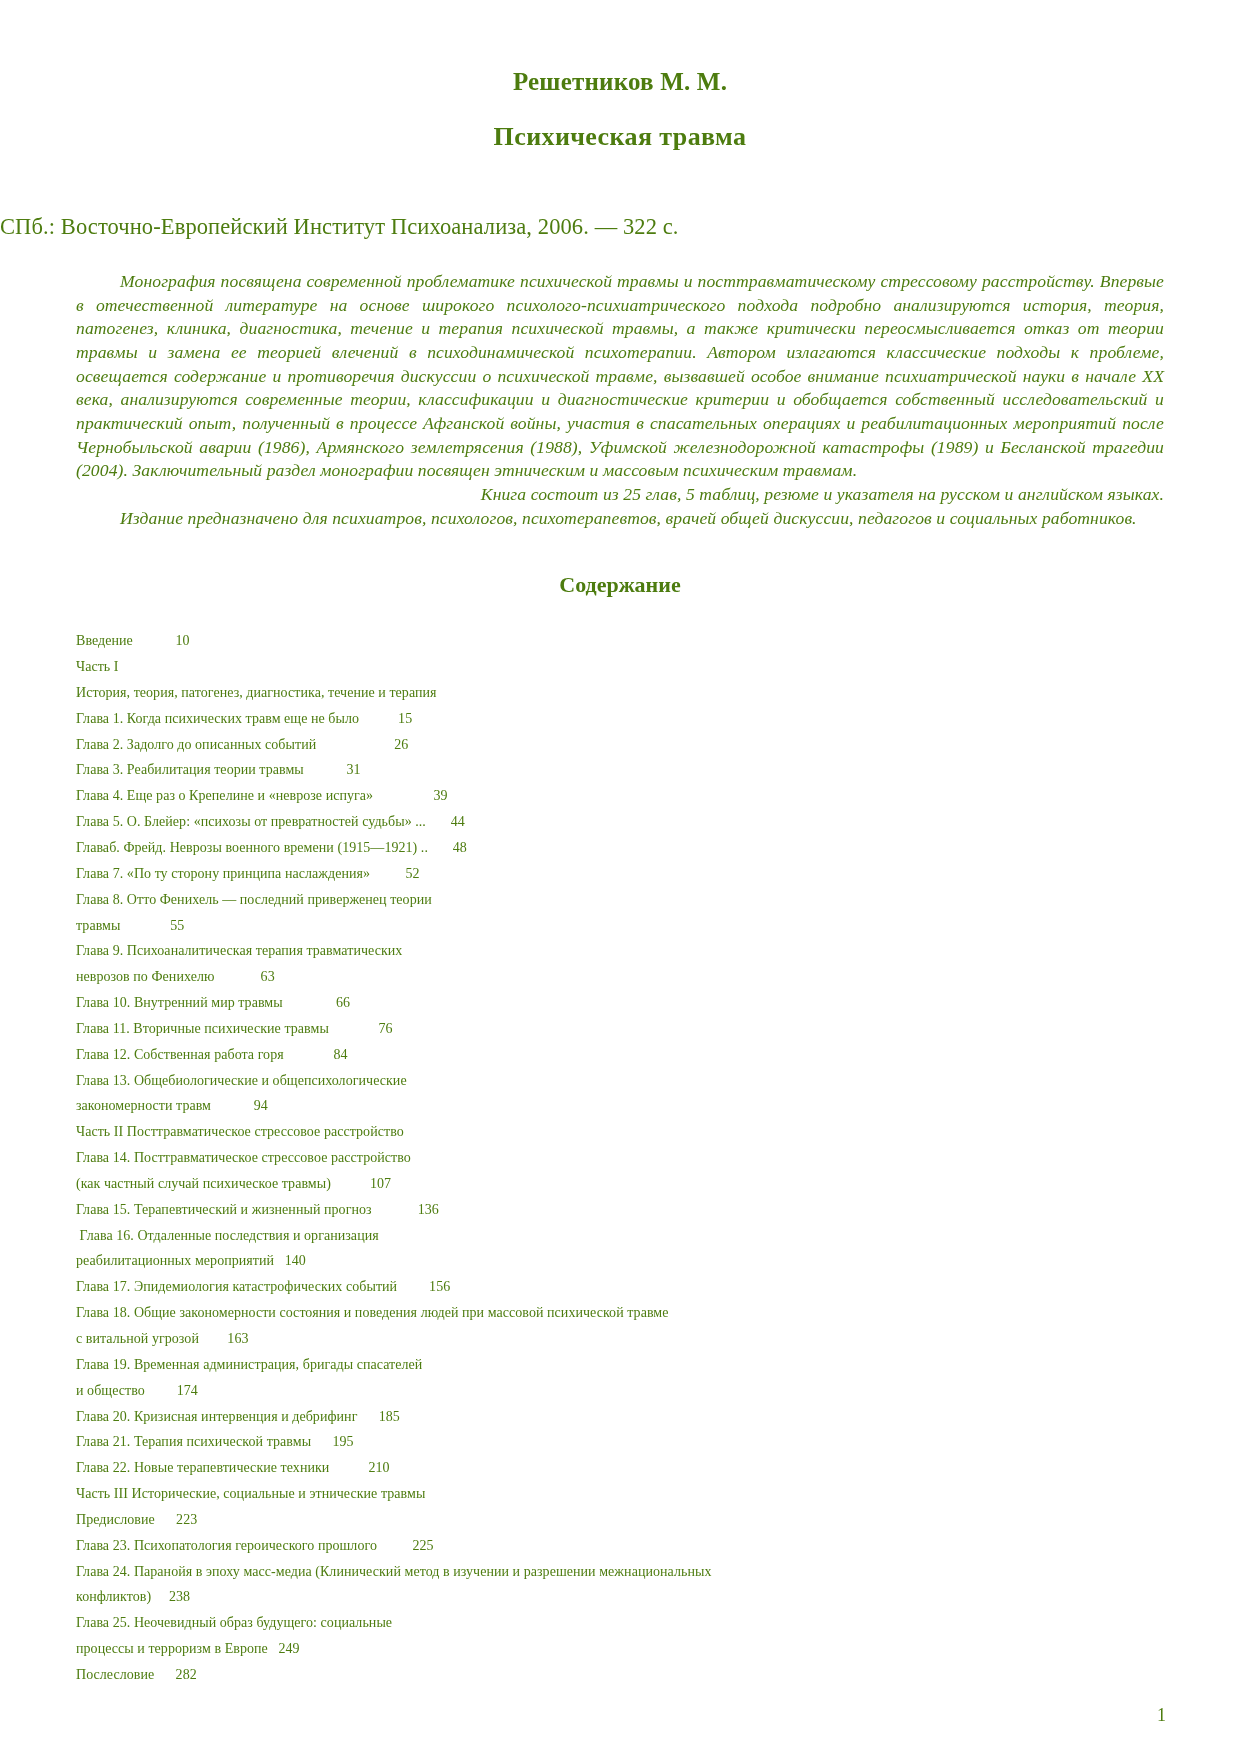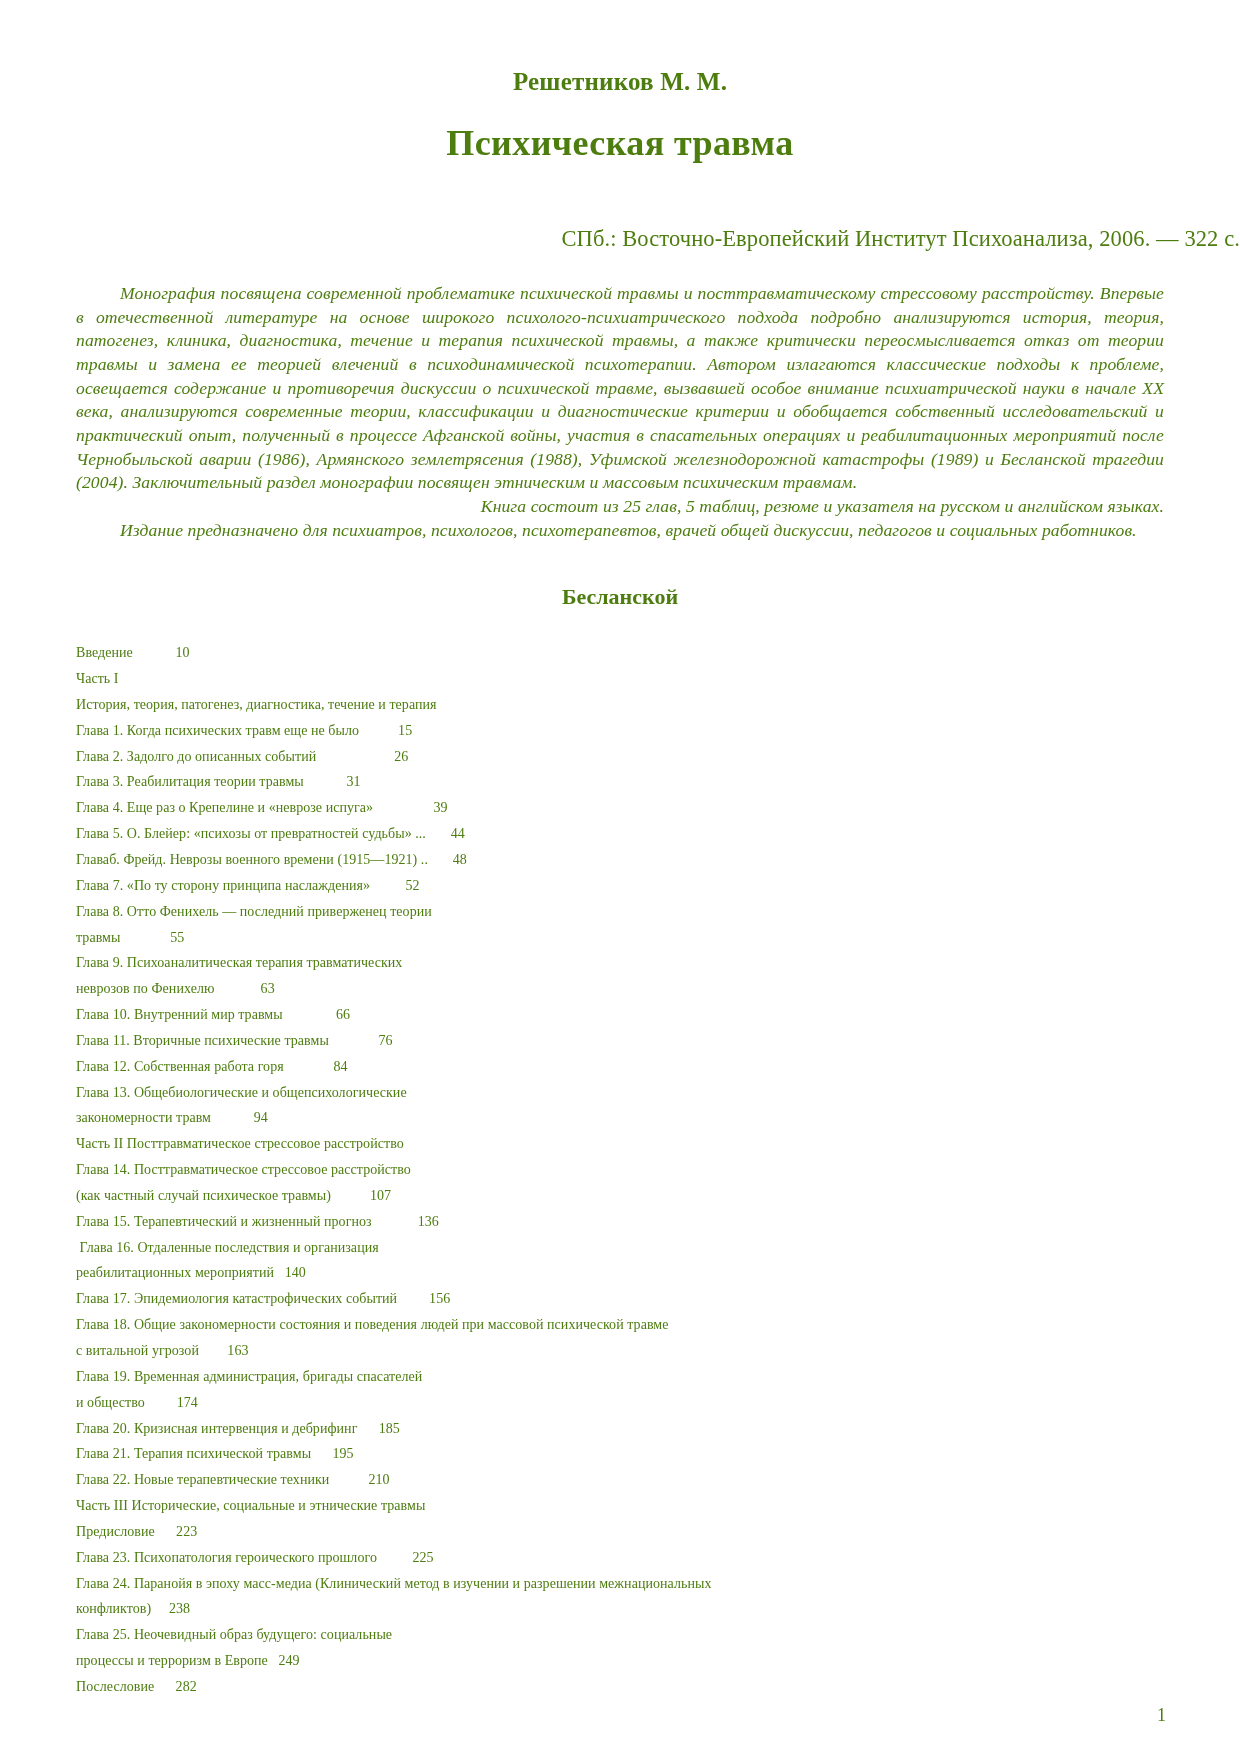--- a/index.html
+++ b/index.html
@@ -22,27 +22,27 @@
   
   .author {
     text-align: center;
     font-size: 25px;
     font-weight: bold;
     margin-top: 52px;
     letter-spacing: 0.2px;
   }
   .book-title {
     text-align: center;
-    font-size: 36px;
+    font-size: 26px;
     font-weight: bold;
     margin-top: 26px;
     letter-spacing: 0.4px;
   }
   .imprint {
-    text-align: right;
+    text-align: left;
     font-size: 22.5px;
     margin-top: 62px;
     letter-spacing: 0.1px;
   }
 
   
   .abstract {
     margin: 30px 76px 0 76px;
     font-style: italic;
     font-size: 17.6px;
@@ -101,19 +101,19 @@
   <h1 class="book-title">Психическая травма</h1>
 
   <div class="imprint">СПб.: Восточно-Европейский Институт Психоанализа, 2006. — 322 с.</div>
 
   <div class="abstract">
     <p class="tight">Монография посвящена современной проблематике психической травмы и посттравматическому стрессовому расстройству. Впервые в отечественной литературе на основе широкого психолого-психиатрического подхода подробно анализируются история, теория, патогенез, клиника, диагностика, течение и терапия психической травмы, а также критически переосмысливается отказ от теории травмы и замена ее теорией влечений в психодинамической психотерапии. Автором излагаются классические подходы к проблеме, освещается содержание и противоречия дискуссии о психической травме, вызвавшей особое внимание психиатрической науки в начале XX века, анализируются современные теории, классификации и диагностические критерии и обобщается собственный исследовательский и практический опыт, полученный в процессе Афганской войны, участия в спасательных операциях и реабилитационных мероприятий после Чернобыльской аварии (1986), Армянского землетрясения (1988), Уфимской железнодорожной катастрофы (1989) и Бесланской трагедии (2004). Заключительный раздел монографии посвящен этническим и массовым психическим травмам.</p>
     <p class="short">Книга состоит из 25 глав, 5 таблиц, резюме и указателя на русском и английском языках.</p>
     <p class="tight">Издание предназначено для психиатров, психологов, психотерапевтов, врачей общей дискуссии, педагогов и социальных работников.</p>
   </div>
 
-  <h2 class="contents-heading">Бесланской</h2>
+  <h2 class="contents-heading">Содержание</h2>
 
   <div class="toc"><span class="toc-line">Введение            10</span><span class="toc-line">Часть I</span><span class="toc-line">История, теория, патогенез, диагностика, течение и терапия</span><span class="toc-line">Глава 1. Когда психических травм еще не было           15</span><span class="toc-line">Глава 2. Задолго до описанных событий                      26</span><span class="toc-line">Глава 3. Реабилитация теории травмы            31</span><span class="toc-line">Глава 4. Еще раз о Крепелине и «неврозе испуга»                 39</span><span class="toc-line">Глава 5. О. Блейер: «психозы от превратностей судьбы» ...       44</span><span class="toc-line">Главаб. Фрейд. Неврозы военного времени (1915—1921) ..       48</span><span class="toc-line">Глава 7. «По ту сторону принципа наслаждения»          52</span><span class="toc-line">Глава 8. Отто Фенихель — последний приверженец теории</span><span class="toc-line">травмы              55</span><span class="toc-line">Глава 9. Психоаналитическая терапия травматических</span><span class="toc-line">неврозов по Фенихелю             63</span><span class="toc-line">Глава 10. Внутренний мир травмы               66</span><span class="toc-line">Глава 11. Вторичные психические травмы              76</span><span class="toc-line">Глава 12. Собственная работа горя              84</span><span class="toc-line">Глава 13. Общебиологические и общепсихологические</span><span class="toc-line">закономерности травм            94</span><span class="toc-line">Часть II Посттравматическое стрессовое расстройство</span><span class="toc-line">Глава 14. Посттравматическое стрессовое расстройство</span><span class="toc-line">(как частный случай психическое травмы)           107</span><span class="toc-line">Глава 15. Терапевтический и жизненный прогноз             136</span><span class="toc-line"> Глава 16. Отдаленные последствия и организация</span><span class="toc-line">реабилитационных мероприятий   140</span><span class="toc-line">Глава 17. Эпидемиология катастрофических событий         156</span><span class="toc-line">Глава 18. Общие закономерности состояния и поведения людей при массовой психической травме</span><span class="toc-line">с витальной угрозой        163</span><span class="toc-line">Глава 19. Временная администрация, бригады спасателей</span><span class="toc-line">и общество         174</span><span class="toc-line">Глава 20. Кризисная интервенция и дебрифинг      185</span><span class="toc-line">Глава 21. Терапия психической травмы      195</span><span class="toc-line">Глава 22. Новые терапевтические техники           210</span><span class="toc-line">Часть III Исторические, социальные и этнические травмы</span><span class="toc-line">Предисловие      223</span><span class="toc-line">Глава 23. Психопатология героического прошлого          225</span><span class="toc-line">Глава 24. Паранойя в эпоху масс-медиа (Клинический метод в изучении и разрешении межнациональных</span><span class="toc-line">конфликтов)     238</span><span class="toc-line">Глава 25. Неочевидный образ будущего: социальные</span><span class="toc-line">процессы и терроризм в Европе   249</span><span class="toc-line">Послесловие      282</span></div>
 
   <div class="folio">1</div>
 
 </div>
 
 </body></html>

